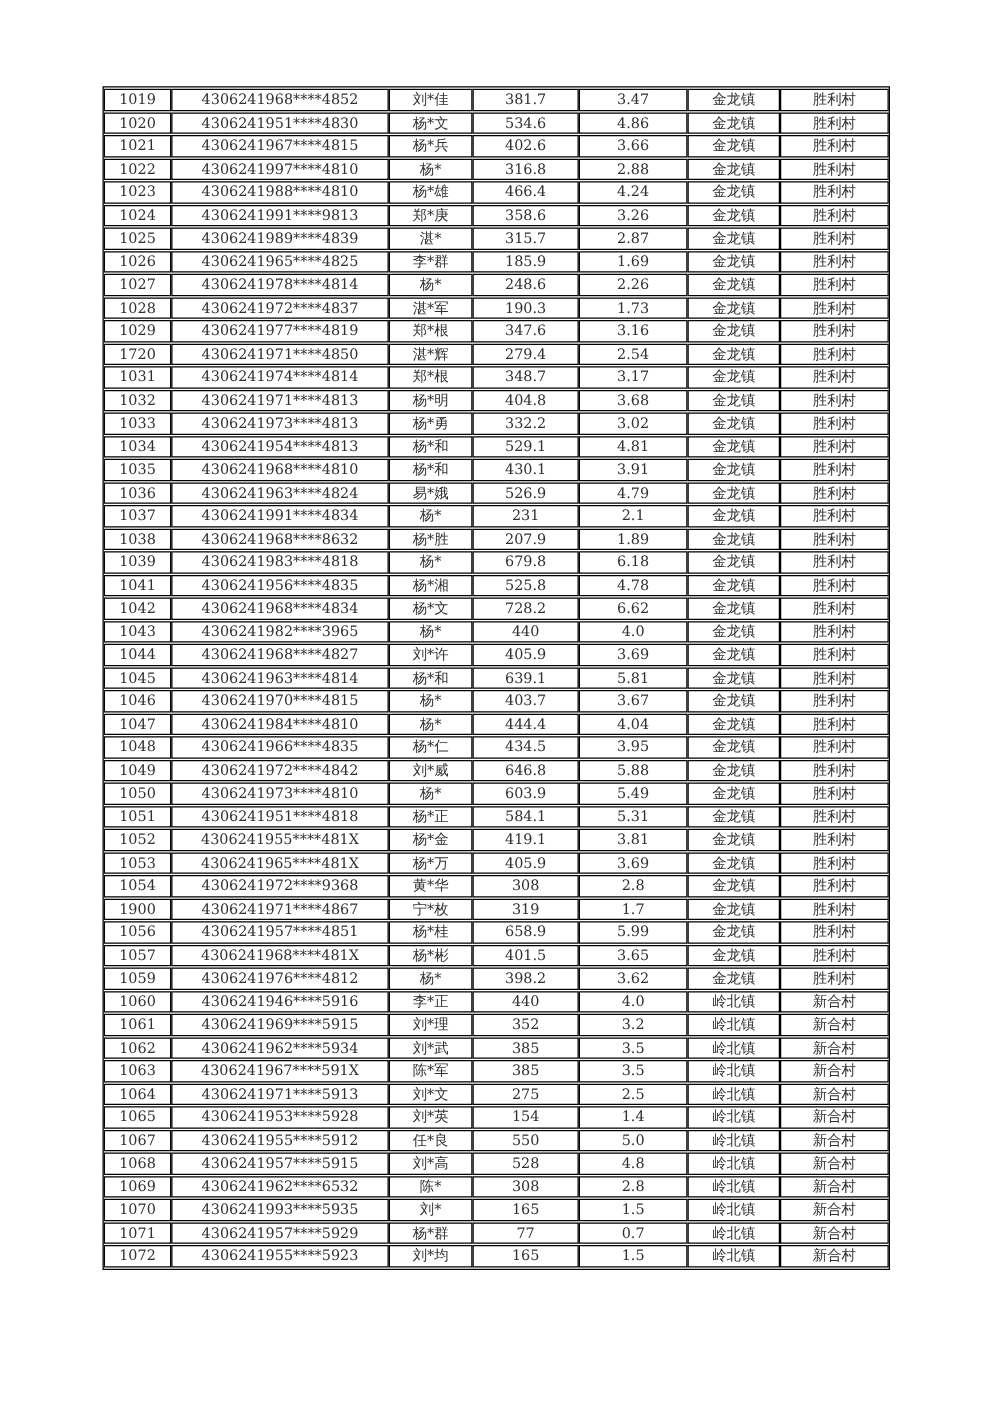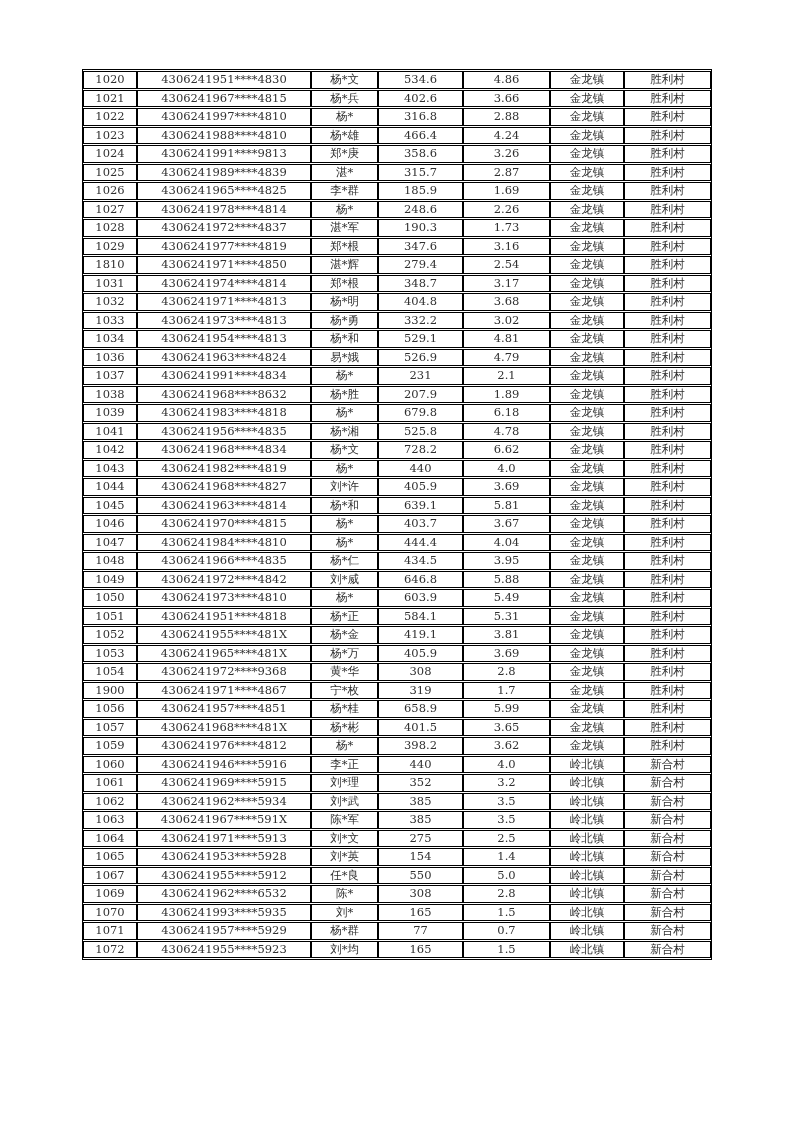--- a/index.html
+++ b/index.html
@@ -63,20 +63,29 @@
         <col class="c-serial">
         <col class="c-id">
         <col class="c-name">
         <col class="c-amount">
         <col class="c-area">
         <col class="c-town">
         <col class="c-village">
       </colgroup>
       <tbody>
           <tr>
+            <td>1019</td>
+            <td>4306241968****4852</td>
+            <td>刘*佳</td>
+            <td>381.7</td>
+            <td>3.47</td>
+            <td>金龙镇</td>
+            <td>胜利村</td>
+          </tr>
+          <tr>
             <td>1020</td>
             <td>4306241951****4830</td>
             <td>杨*文</td>
             <td>534.6</td>
             <td>4.86</td>
             <td>金龙镇</td>
             <td>胜利村</td>
           </tr>
           <tr>
             <td>1021</td>
@@ -153,21 +162,21 @@
           <tr>
             <td>1029</td>
             <td>4306241977****4819</td>
             <td>郑*根</td>
             <td>347.6</td>
             <td>3.16</td>
             <td>金龙镇</td>
             <td>胜利村</td>
           </tr>
           <tr>
-            <td>1810</td>
+            <td>1720</td>
             <td>4306241971****4850</td>
             <td>湛*辉</td>
             <td>279.4</td>
             <td>2.54</td>
             <td>金龙镇</td>
             <td>胜利村</td>
           </tr>
           <tr>
             <td>1031</td>
             <td>4306241974****4814</td>
@@ -198,20 +207,29 @@
           <tr>
             <td>1034</td>
             <td>4306241954****4813</td>
             <td>杨*和</td>
             <td>529.1</td>
             <td>4.81</td>
             <td>金龙镇</td>
             <td>胜利村</td>
           </tr>
           <tr>
+            <td>1035</td>
+            <td>4306241968****4810</td>
+            <td>杨*和</td>
+            <td>430.1</td>
+            <td>3.91</td>
+            <td>金龙镇</td>
+            <td>胜利村</td>
+          </tr>
+          <tr>
             <td>1036</td>
             <td>4306241963****4824</td>
             <td>易*娥</td>
             <td>526.9</td>
             <td>4.79</td>
             <td>金龙镇</td>
             <td>胜利村</td>
           </tr>
           <tr>
             <td>1037</td>
@@ -253,21 +271,21 @@
             <td>1042</td>
             <td>4306241968****4834</td>
             <td>杨*文</td>
             <td>728.2</td>
             <td>6.62</td>
             <td>金龙镇</td>
             <td>胜利村</td>
           </tr>
           <tr>
             <td>1043</td>
-            <td>4306241982****4819</td>
+            <td>4306241982****3965</td>
             <td>杨*</td>
             <td>440</td>
             <td>4.0</td>
             <td>金龙镇</td>
             <td>胜利村</td>
           </tr>
           <tr>
             <td>1044</td>
             <td>4306241968****4827</td>
             <td>刘*许</td>
@@ -455,20 +473,29 @@
             <td>1.4</td>
             <td>岭北镇</td>
             <td>新合村</td>
           </tr>
           <tr>
             <td>1067</td>
             <td>4306241955****5912</td>
             <td>任*良</td>
             <td>550</td>
             <td>5.0</td>
+            <td>岭北镇</td>
+            <td>新合村</td>
+          </tr>
+          <tr>
+            <td>1068</td>
+            <td>4306241957****5915</td>
+            <td>刘*高</td>
+            <td>528</td>
+            <td>4.8</td>
             <td>岭北镇</td>
             <td>新合村</td>
           </tr>
           <tr>
             <td>1069</td>
             <td>4306241962****6532</td>
             <td>陈*</td>
             <td>308</td>
             <td>2.8</td>
             <td>岭北镇</td>

